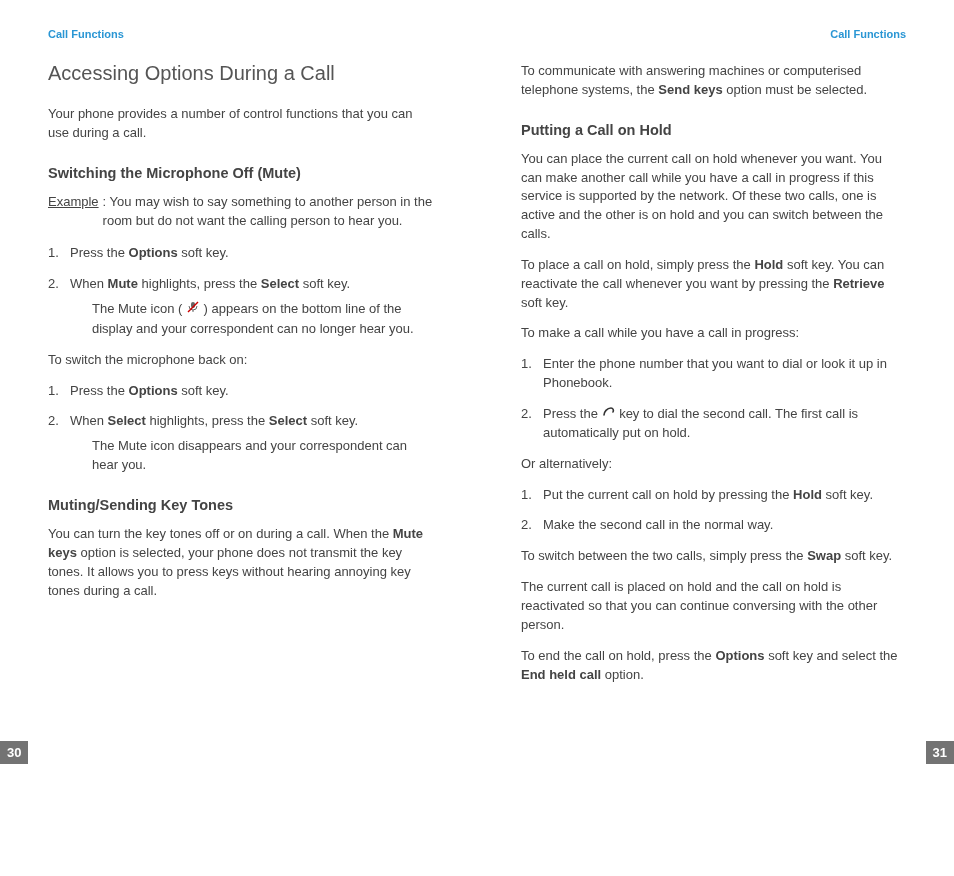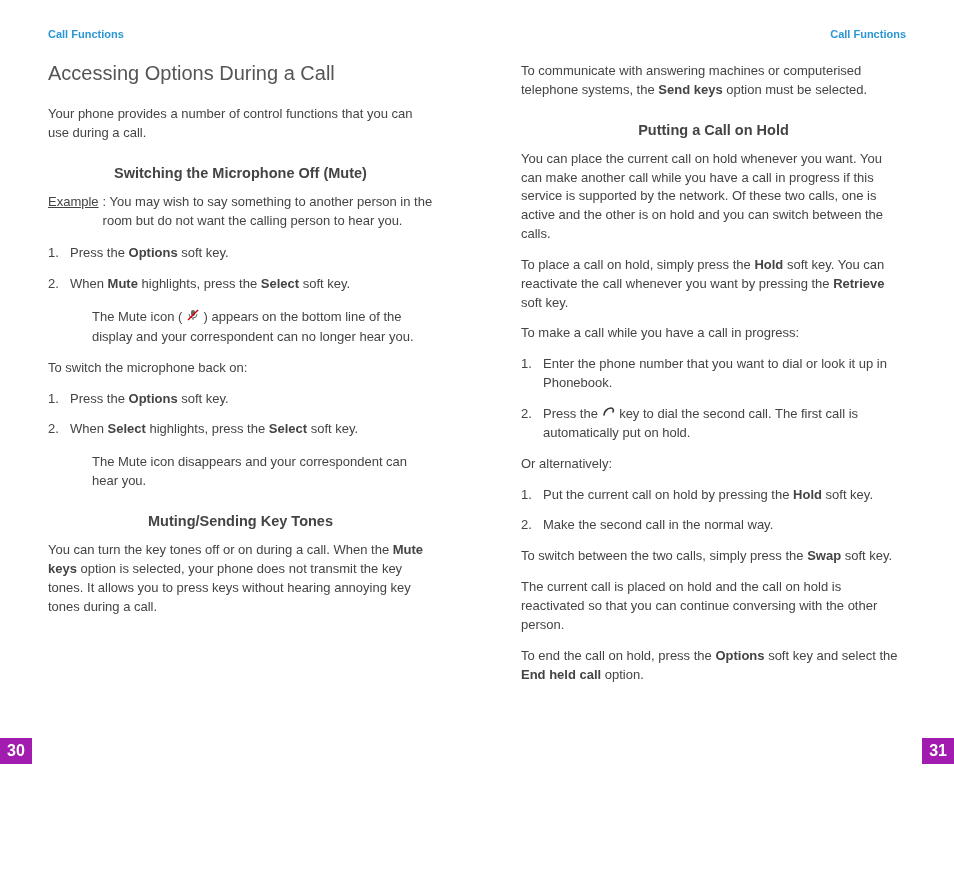--- a/index.html
+++ b/index.html
@@ -33,41 +33,40 @@
     font-weight: normal;
     color: #555;
     margin-bottom: 20px;
   }
   h2 {
     font-size: 14.5px;
     font-weight: bold;
     color: #444;
     margin-top: 22px;
     margin-bottom: 12px;
-    text-align: center;
   }
   p, li {
     font-size: 13px;
     line-height: 1.45;
     color: #444;
     margin-bottom: 12px;
   }
   ol { list-style: none; padding-left: 0; }
   ol li { padding-left: 22px; position: relative; margin-bottom: 12px; }
   ol li .num { position: absolute; left: 0; }
-  .sub { padding-left: 22px; display: block; margin-top: 14px; }
+  .sub { padding-left: 22px; display: block; margin-top: 6px; }
   .example-row { display: flex; margin-bottom: 14px; }
   .example-label { text-decoration: underline; flex-shrink: 0; }
   .example-body { padding-left: 4px; }
   .page-num {
     position: absolute;
     bottom: 16px;
-    background: #a21caf;
+    background: #737373;
     color: #fff;
-    font-size: 16px;
+    font-size: 13px;
     font-weight: bold;
     padding: 4px 7px;
   }
   .page.left .page-num { left: 0; }
   .page.right .page-num { right: 0; margin-left: 8px; }
   .mic-icon, .call-icon, .end-icon {
     display: inline-block;
     vertical-align: middle;
   }
   b { font-weight: bold; }

